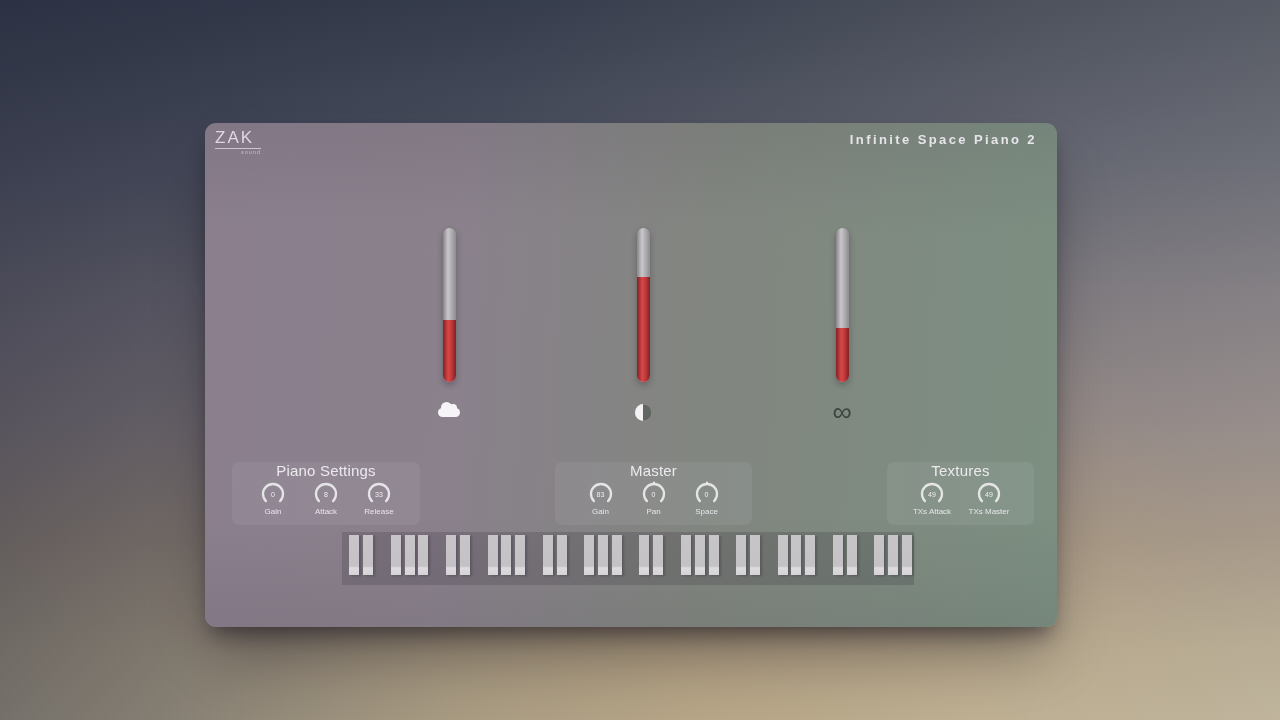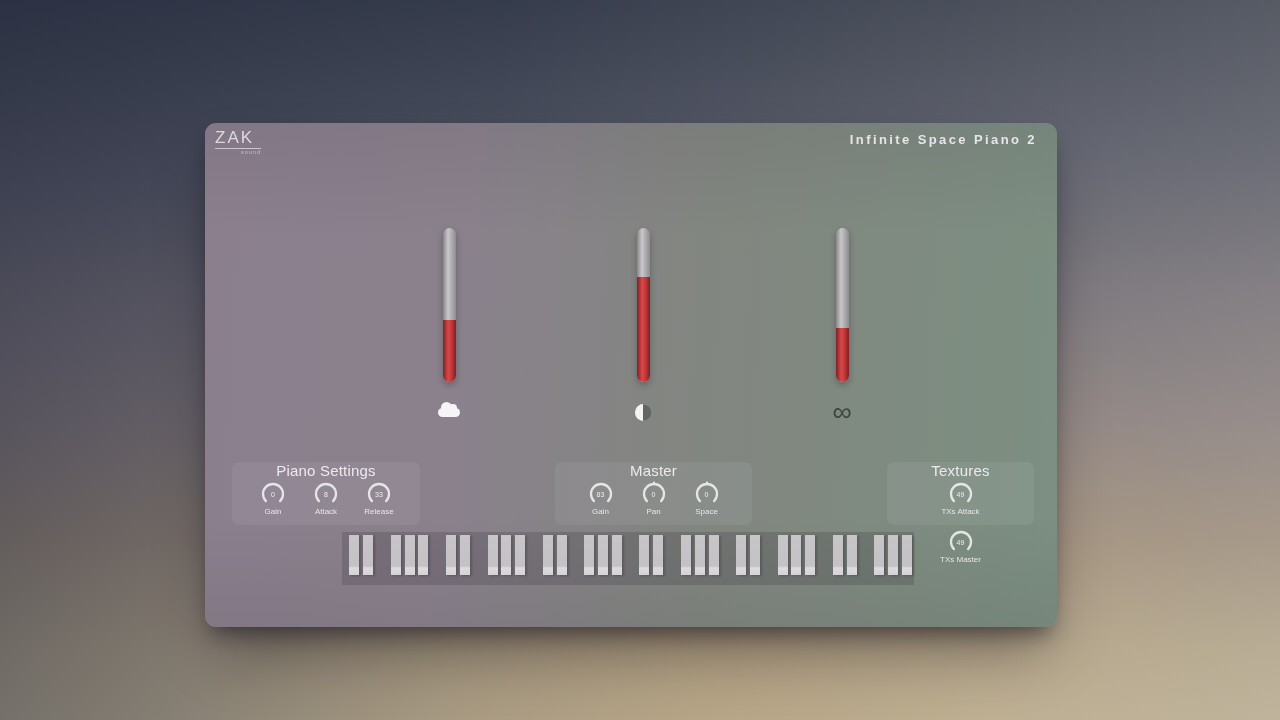--- a/index.html
+++ b/index.html
@@ -56,21 +56,21 @@
   #sections{position:absolute;left:27px;top:339px;width:802px;height:63px;
     display:flex;justify-content:space-between;}
   .sec{height:63px;border-radius:7px;background:rgba(240,240,248,0.07);
     display:flex;flex-direction:column;align-items:center;}
   .sec:nth-child(1){width:188px}.sec:nth-child(2){width:197px}
   .sec:nth-child(3){width:147px}.sec:nth-child(4){width:145px}
   .sec:nth-child(5){width:100px}
   .sec-title{font-size:15px;color:#ece9ee;letter-spacing:0.2px;}
   .knob-row{display:flex;justify-content:center;align-items:flex-start;margin-top:2px;}
   .sec:nth-child(1) .knob-row,.sec:nth-child(2) .knob-row{gap:9px;}
-  .sec:nth-child(3) .knob-row,.sec:nth-child(4) .knob-row{gap:13px;flex-direction:column;}
+  .sec:nth-child(3) .knob-row,.sec:nth-child(4) .knob-row{gap:13px;}
   .knob{display:flex;flex-direction:column;align-items:center;min-width:44px;cursor:pointer;}
   .ring{position:relative;width:26px;height:26px;}
   .kval{position:absolute;left:0;top:0;width:26px;height:26px;line-height:27px;
     text-align:center;font-size:7px;color:#f0eef2;}
   .klabel{font-size:8px;color:#e8e5ea;margin-top:0px;white-space:nowrap;text-align:right;}
   
   #keys{position:absolute;left:137px;top:409px;width:572px;height:53px;
     background:rgba(28,24,34,0.17);}
   .bkey{position:absolute;top:3px;width:10px;height:40px;cursor:pointer;
     background:linear-gradient(180deg,#c8c5c8 0%,#c5c2c5 78%,#dddbdd 82%,#d5d3d5 100%);

